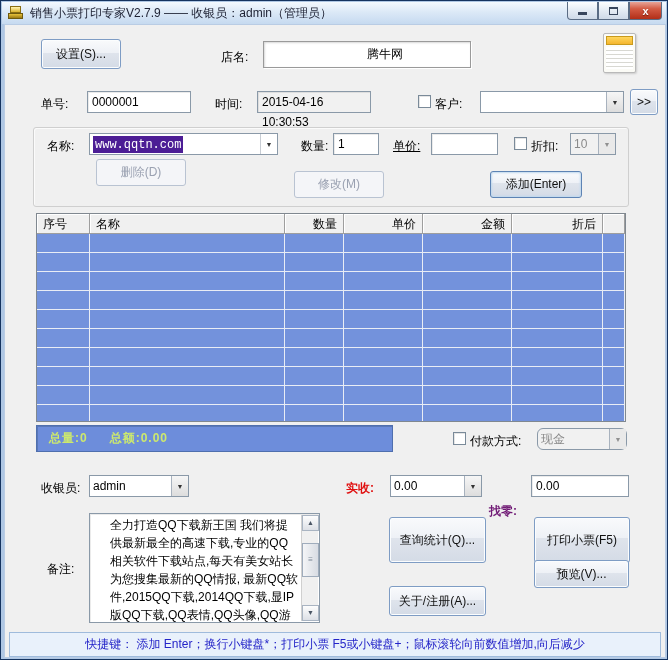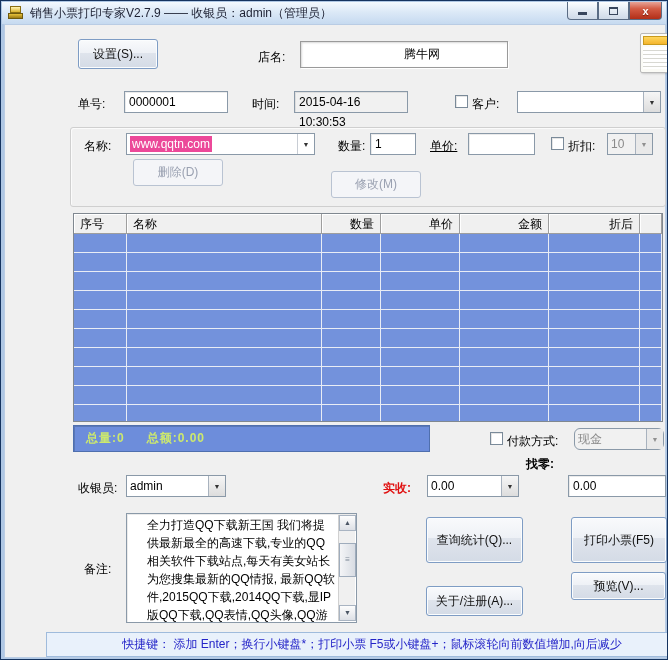--- a/index.html
+++ b/index.html
@@ -26,21 +26,21 @@
   .win-btn.close { width:33px; border-radius:0 0 4px 0;
              background:linear-gradient(#E8A598,#D35B44 40%,#B22E18); color:#fff; font-weight:bold; }
   .glyph-min { width:9px; height:3px; background:#38465C; margin-top:6px; }
   .glyph-max { width:9px; height:8px; border:1px solid #38465C; border-top:2px solid #38465C; }
   .glyph-x { color:#fff; font-size:11px; font-weight:bold; text-shadow:0 1px 1px #7A1505; }
 
   
   .client { position:absolute; left:3px; top:23px; width:662px; height:634px;
             background:#F0F0F0; border:1px solid #B9CCE4; }
 
-  .abs { position:absolute;margin-left:37px; }
+  .abs { position:absolute; }
   .label { white-space:nowrap; }
 
   
   .btn { display:flex; align-items:center; justify-content:center; white-space:nowrap;
          border:1px solid #7E9CC4; border-radius:3px; color:#111;
          background:linear-gradient(#F9FAFC,#EEF1F6 45%,#DFE4EC 46%,#D4DBE6);
          box-shadow:inset 0 0 0 1px #FBFDFE; cursor:default; }
   .btn.default { border-color:#5D83B4; box-shadow:inset 0 0 2px 1px #BFD8EE; }
   .btn.disabled { border-color:#B9C3D2; color:#9AA1B1; background:#F4F5F8; box-shadow:none; }
 
@@ -53,21 +53,21 @@
 
   
   .combo { border:1px solid #8A99A8; background:#fff; display:flex; }
   .combo .val { flex:1; padding:1px 3px; overflow:hidden; white-space:nowrap; align-self:center; }
   .combo .arrow { width:17px; display:flex; align-items:center; justify-content:center;
                   font-size:7px; color:#333; background:linear-gradient(#F6F6F6,#DDDDDD);
                   border-left:1px solid #A8B2BE; }
   .combo .arrow.flat { background:#fff; border-left:1px solid #C8CDD4; }
   .combo.disabled { background:#F1F1F1; color:#8A8A8A; }
   .combo.disabled .arrow { color:#909090; background:#E9E9E9; }
-  .sel-hl { background:#ec4899; color:#fff; padding:14px 2px; }
+  .sel-hl { background:#4c1d95; color:#fff; padding:14px 2px;font-family:Liberation Mono, monospace; }
 
   
   .chk { width:13px; height:13px; border:1px solid #7A8A99; background:#fff;
          box-shadow:inset 1px 1px 0 rgba(0,0,0,0.1); }
 
   
   .groupbox { border:1px solid #CFCFCF; border-radius:3px; background:#F0F0F0;
               box-shadow:inset 1px 1px 0 #FBFBFB; }
 
   
@@ -165,20 +165,21 @@
   <div class="abs label" style="left:392px; top:137px;text-decoration:underline;">单价:</div>
   <input class="abs tbox" style="left: 430px; top: 132px; width: 67px; height: 22px;" value="">
   <div class="abs chk" style="left:513px; top:136px;"></div>
   <div class="abs label" style="left:530px; top:137px;">折扣:</div>
   <div class="abs combo disabled" style="left:569px; top:132px; width:46px; height:22px;">
     <span class="val">10</span>
     <span class="arrow">▼</span>
   </div>
   <div class="abs btn disabled" style="left:95px; top:158px; width:90px; height:27px;">删除(D)</div>
   <div class="abs btn disabled" style="left:293px; top:170px; width:90px; height:27px;">修改(M)</div>
+  <div class="abs btn default" style="left:489px; top:170px; width:92px; height:27px;">添加(Enter)</div>
 
   <div class="abs grid" style="left:35px; top:212px; width:590px; height:209px;">
     <div class="grid-head">
         <div class="th c0">序号</div>
         <div class="th c1">名称</div>
         <div class="th c2">数量</div>
         <div class="th c3">单价</div>
         <div class="th c4">金额</div>
         <div class="th c5">折后</div>
         <div class="th c6"></div>
@@ -291,34 +292,34 @@
   <div class="abs label" style="left:40px; top:479px;">收银员:</div>
   <div class="abs combo" style="left:88px; top:474px; width:100px; height:22px;">
     <span class="val">admin</span>
     <span class="arrow">▼</span>
   </div>
   <div class="abs label" style="left:345px; top:479px; color:#E01010; font-weight:bold;">实收:</div>
   <div class="abs combo" style="left:389px; top:474px; width:92px; height:22px;">
     <span class="val">0.00</span>
     <span class="arrow">▼</span>
   </div>
-  <div class="abs label" style="left:488px; top:455px; color:#000000; font-weight:bold;">找零:</div>
+  <div class="abs label" style="left:488px; top:502px; color:#701a75; font-weight:bold;">找零:</div>
   <input class="abs tbox" style="left: 530px; top: 474px; width: 98px; height: 22px;" value="0.00">
 
   <div class="abs label" style="left:46px; top:560px;">备注:</div>
   <div class="abs tbox" style="left:88px; top:512px; width:231px; height:110px; padding:2px 20px 2px 20px; line-height:18px; overflow:hidden;">
     <span>全力打造QQ下载新王国 我们将提供最新最全的高速下载,专业的QQ相关软件下载站点,每天有美女站长为您搜集最新的QQ情报, 最新QQ软件,2015QQ下载,2014QQ下载,显IP版QQ下载,QQ表情,QQ头像,QQ游戏等</span>
     <div class="vsb">
       <div class="sb-btn" style="top:0;">▲</div>
       <div class="thumb">≡</div>
       <div class="sb-btn" style="bottom:0;">▼</div>
     </div>
   </div>
   <div class="abs btn" style="left:388px; top:516px; width:97px; height:46px;">查询统计(Q)...</div>
   <div class="abs btn" style="left:533px; top:516px; width:96px; height:46px;">打印小票(F5)</div>
   <div class="abs btn" style="left:388px; top:585px; width:97px; height:30px;">关于/注册(A)...</div>
-  <div class="abs btn" style="left:533px; top:571px; width:95px; height:28px;">预览(V)...</div>
+  <div class="abs btn" style="left:533px; top:559px; width:95px; height:28px;">预览(V)...</div>
 
   <div class="abs statusbar" style="left:8px; top:631px; width:652px; height:25px;">
     <span>快捷键：  添加 Enter；换行小键盘*；打印小票 F5或小键盘+；鼠标滚轮向前数值增加,向后减少</span>
   </div>
 
 </div>
 
 </body></html>

